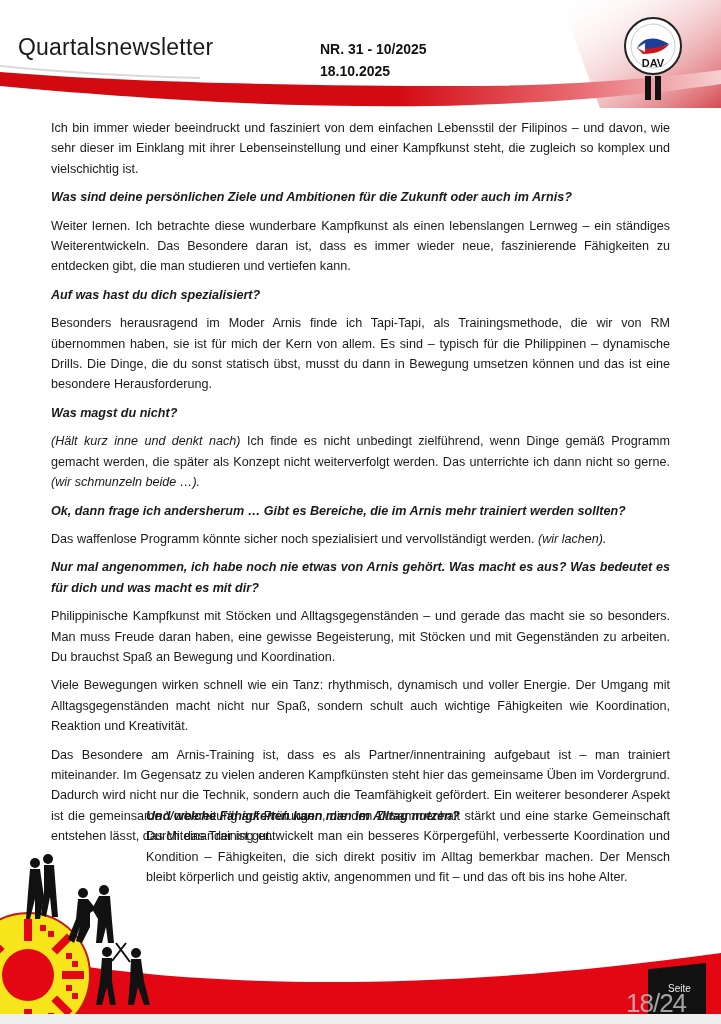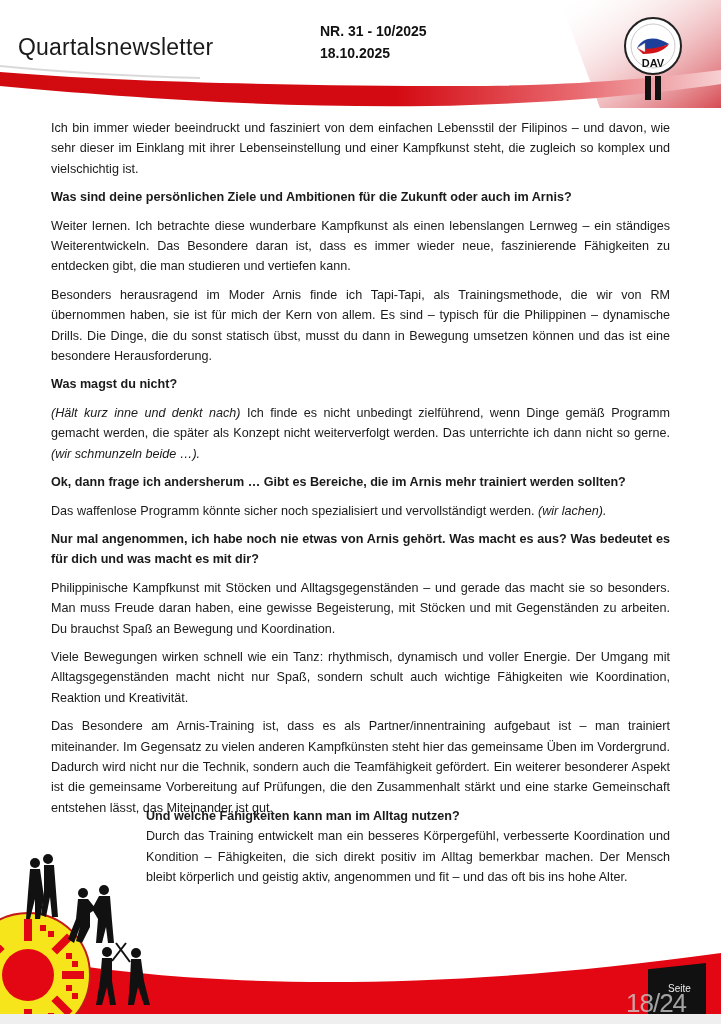--- a/index.html
+++ b/index.html
@@ -10,32 +10,32 @@
     color: #1a1a1a;
   }
   .header { position: absolute; left: 0; top: 0; width: 721px; height: 112px; }
   .header svg.swoosh { position: absolute; left: 0; top: 0; }
   .title {
     position: absolute; left: 18px; top: 34px;
     font-size: 23px; color: #1a1a1a; letter-spacing: 0.2px;
     font-family: "Liberation Sans", sans-serif;
   }
   .issue {
-    position: absolute; left: 320px; top: 20px;
+    position: absolute; left: 320px; top: 38px;
     font-size: 14px; font-weight: bold; line-height: 22px; color: #111;
   }
   .logo { position: absolute; left: 623px; top: 16px; width: 60px; height: 86px; }
 
   .content {
     position: absolute; left: 51px; top: 118px; width: 619px;
     font-size: 12.6px; line-height: 20.4px; text-align: justify;
     font-family: "Liberation Sans", sans-serif;
   }
   .content p { margin: 0 0 8px 0; }
-  .q { font-weight: bold; margin: 0; }
+  .q { font-weight: bold; font-style: italic; margin: 0; }
   .a { margin: 0 0 8px 0; }
   .it { font-style: italic; }
 
   .last-block {
     position: absolute; left: 146px; top: 806px; width: 524px;
     font-size: 12.6px; line-height: 20.4px; text-align: justify;
   }
   .last-block p { margin: 0; }
 
   .footer { position: absolute; left: 0; top: 835px; width: 721px; height: 189px; }
@@ -99,20 +99,21 @@
 
 <div class="content">
   <p>Ich bin immer wieder beeindruckt und fasziniert von dem einfachen Lebensstil der Filipinos – und davon, wie sehr dieser im Einklang mit ihrer Lebenseinstellung und einer Kampfkunst steht, die zugleich so komplex und vielschichtig ist.</p>
 
   <div>
     <p class="q">Was sind deine persönlichen Ziele und Ambitionen für die Zukunft oder auch im Arnis?</p>
     <p class="a"><span>Weiter lernen. Ich betrachte diese wunderbare Kampfkunst als einen lebenslangen Lernweg – ein ständiges Weiterentwickeln. Das Besondere daran ist, dass es immer wieder neue, faszinierende Fähigkeiten zu entdecken gibt, die man studieren und vertiefen kann.</span></p>
   </div>
 
   <div>
+    <p class="q">Auf was hast du dich spezialisiert?</p>
     <p class="a"><span>Besonders herausragend im Moder Arnis finde ich Tapi-Tapi, als Trainingsmethode, die wir von RM übernommen haben, sie ist für mich der Kern von allem. Es sind – typisch für die Philippinen – dynamische Drills. Die Dinge, die du sonst statisch übst, musst du dann in Bewegung umsetzen können und das ist eine besondere Herausforderung.</span></p>
   </div>
 
   <div>
     <p class="q">Was magst du nicht?</p>
     <p class="a"><span class="it">(Hält kurz inne und denkt nach)</span><span> Ich finde es nicht unbedingt zielführend, wenn Dinge gemäß Programm gemacht werden, die später als Konzept nicht weiterverfolgt werden. Das unterrichte ich dann nicht so gerne. </span><span class="it">(wir schmunzeln beide …).</span></p>
   </div>
 
   <div>
     <p class="q">Ok, dann frage ich andersherum … Gibt es Bereiche, die im Arnis mehr trainiert werden sollten?</p>

